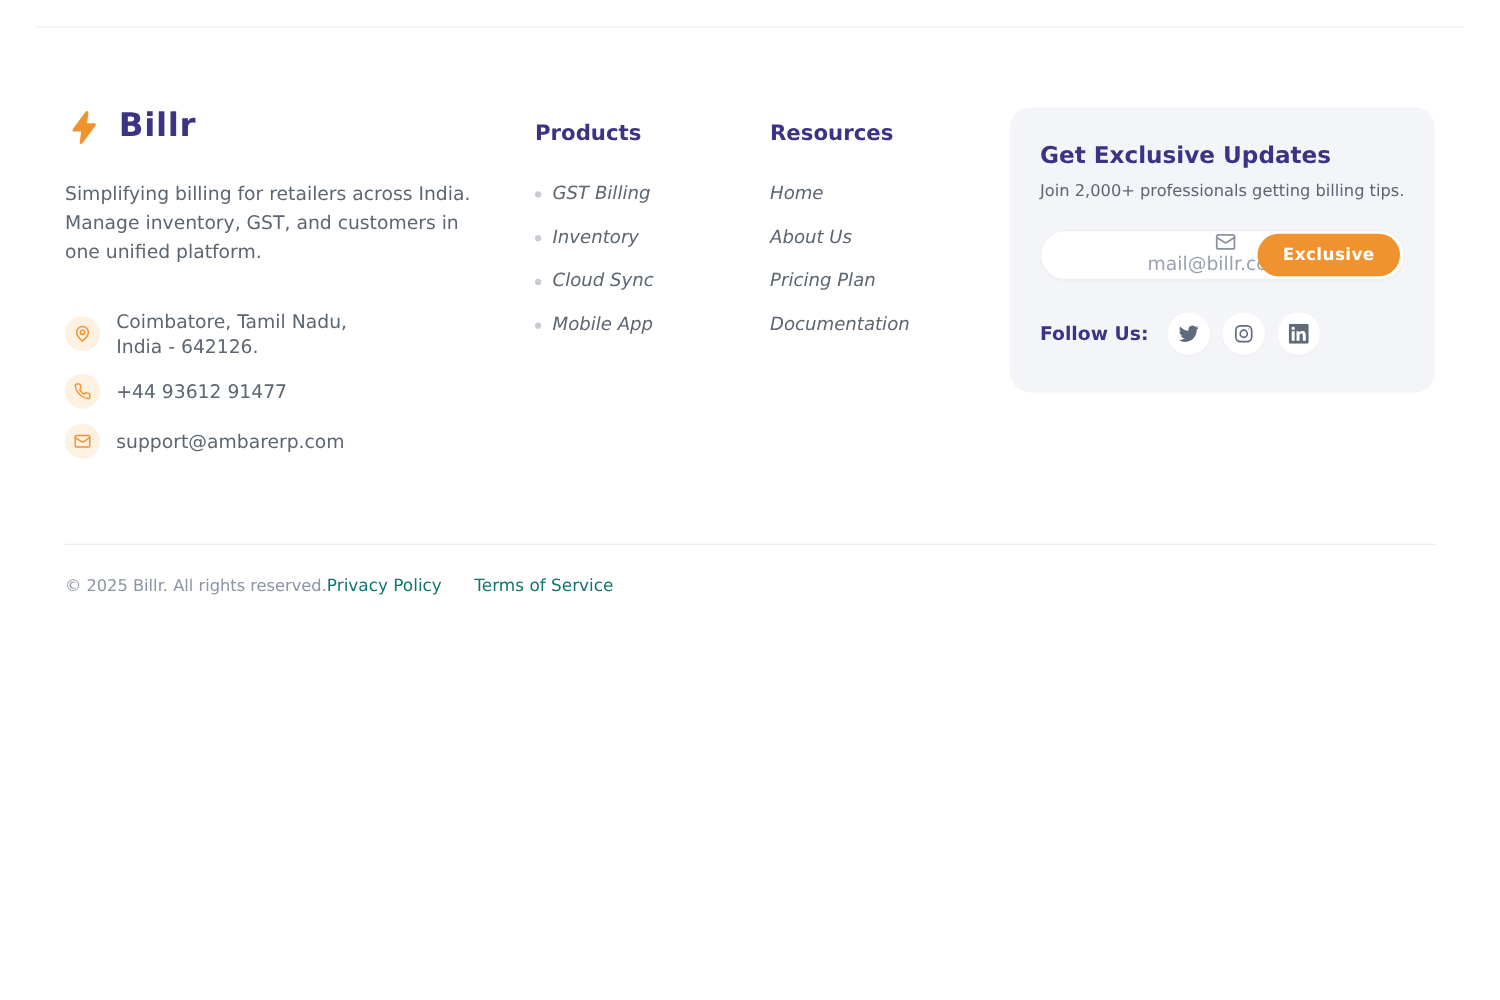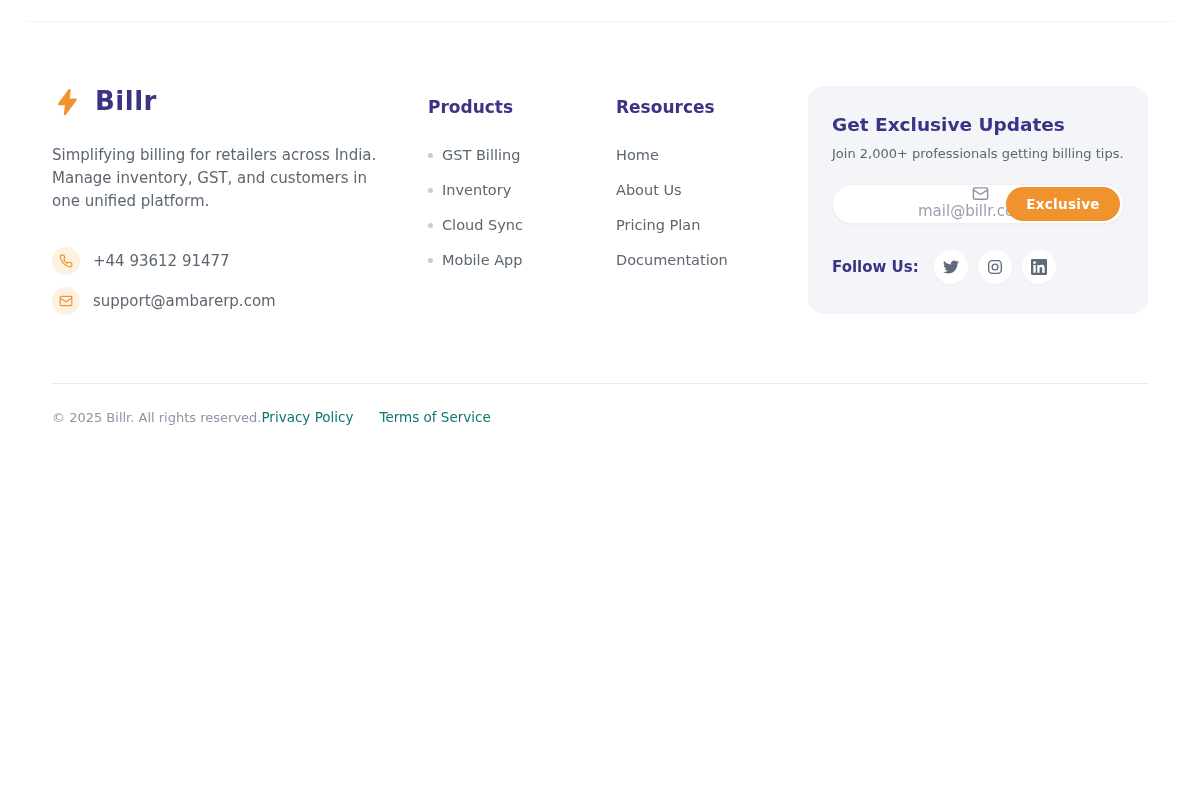--- a/index.html
+++ b/index.html
@@ -37,21 +37,21 @@
 
   
   .links-col-products { width: 188px; flex: none; }
   .links-col-resources { width: 190px; flex: none; }
   .links-col-products h3, .links-col-resources h3 {
     font-size: 17px; font-weight: bold; color: #3b3384; margin-top: 11px;
   }
   .linklist { list-style: none; margin-top: 30px; }
   .linklist li {
     display: flex; align-items: center; gap: 9px;
-    font-size: 14.5px; color: #5c6671; margin-bottom: 19px; cursor: pointer;
+    font-size: 14.5px; color: #5c6671; margin-bottom: 19px; cursor: pointer; font-style: italic;
   }
   .dot { width: 5px; height: 5px; border-radius: 50%; background: #c7ccd4; flex: none; }
 
   
   .card {
     width: 340px; flex: none; margin-left: auto;
     background: #f4f5f9; border-radius: 16px;
     padding: 28px 24px 30px;
   }
   .card h3 { font-size: 18.5px; font-weight: bold; color: #3b3384; }
@@ -119,20 +119,32 @@
         </span>
         <span class="brand-name">Billr</span>
       </div>
 
       <p class="tagline">Simplifying billing for retailers across India. Manage inventory, GST, and customers in one unified platform.</p>
 
       <ul class="contact">
         <li>
           <span class="cicon">
             <svg viewBox="0 0 24 24" fill="none" stroke="currentColor" stroke-width="2" stroke-linecap="round" stroke-linejoin="round">
+              <path d="M20 10c0 6-8 12-8 12s-8-6-8-12a8 8 0 0 1 16 0Z"></path>
+                <circle cx="12" cy="10" r="3"></circle>
+            </svg>
+          </span>
+          <span class="ctext">
+            <span>Coimbatore, Tamil Nadu,</span><br>
+            <span>India - 642126.</span>
+          </span>
+        </li>
+        <li>
+          <span class="cicon">
+            <svg viewBox="0 0 24 24" fill="none" stroke="currentColor" stroke-width="2" stroke-linecap="round" stroke-linejoin="round">
               <path d="M22 16.92v3a2 2 0 0 1-2.18 2 19.79 19.79 0 0 1-8.63-3.07 19.5 19.5 0 0 1-6-6 19.79 19.79 0 0 1-3.07-8.67A2 2 0 0 1 4.11 2h3a2 2 0 0 1 2 1.72 12.84 12.84 0 0 0 .7 2.81 2 2 0 0 1-.45 2.11L8.09 9.91a16 16 0 0 0 6 6l1.27-1.27a2 2 0 0 1 2.11-.45 12.84 12.84 0 0 0 2.81.7A2 2 0 0 1 22 16.92z"></path>
             </svg>
           </span>
           <span class="ctext">+44 93612 91477</span>
         </li>
         <li>
           <span class="cicon">
             <svg viewBox="0 0 24 24" fill="none" stroke="currentColor" stroke-width="2" stroke-linecap="round" stroke-linejoin="round">
               <rect x="2" y="4" width="20" height="16" rx="2"></rect>
                 <path d="m22 7-8.97 5.7a1.94 1.94 0 0 1-2.06 0L2 7"></path>

